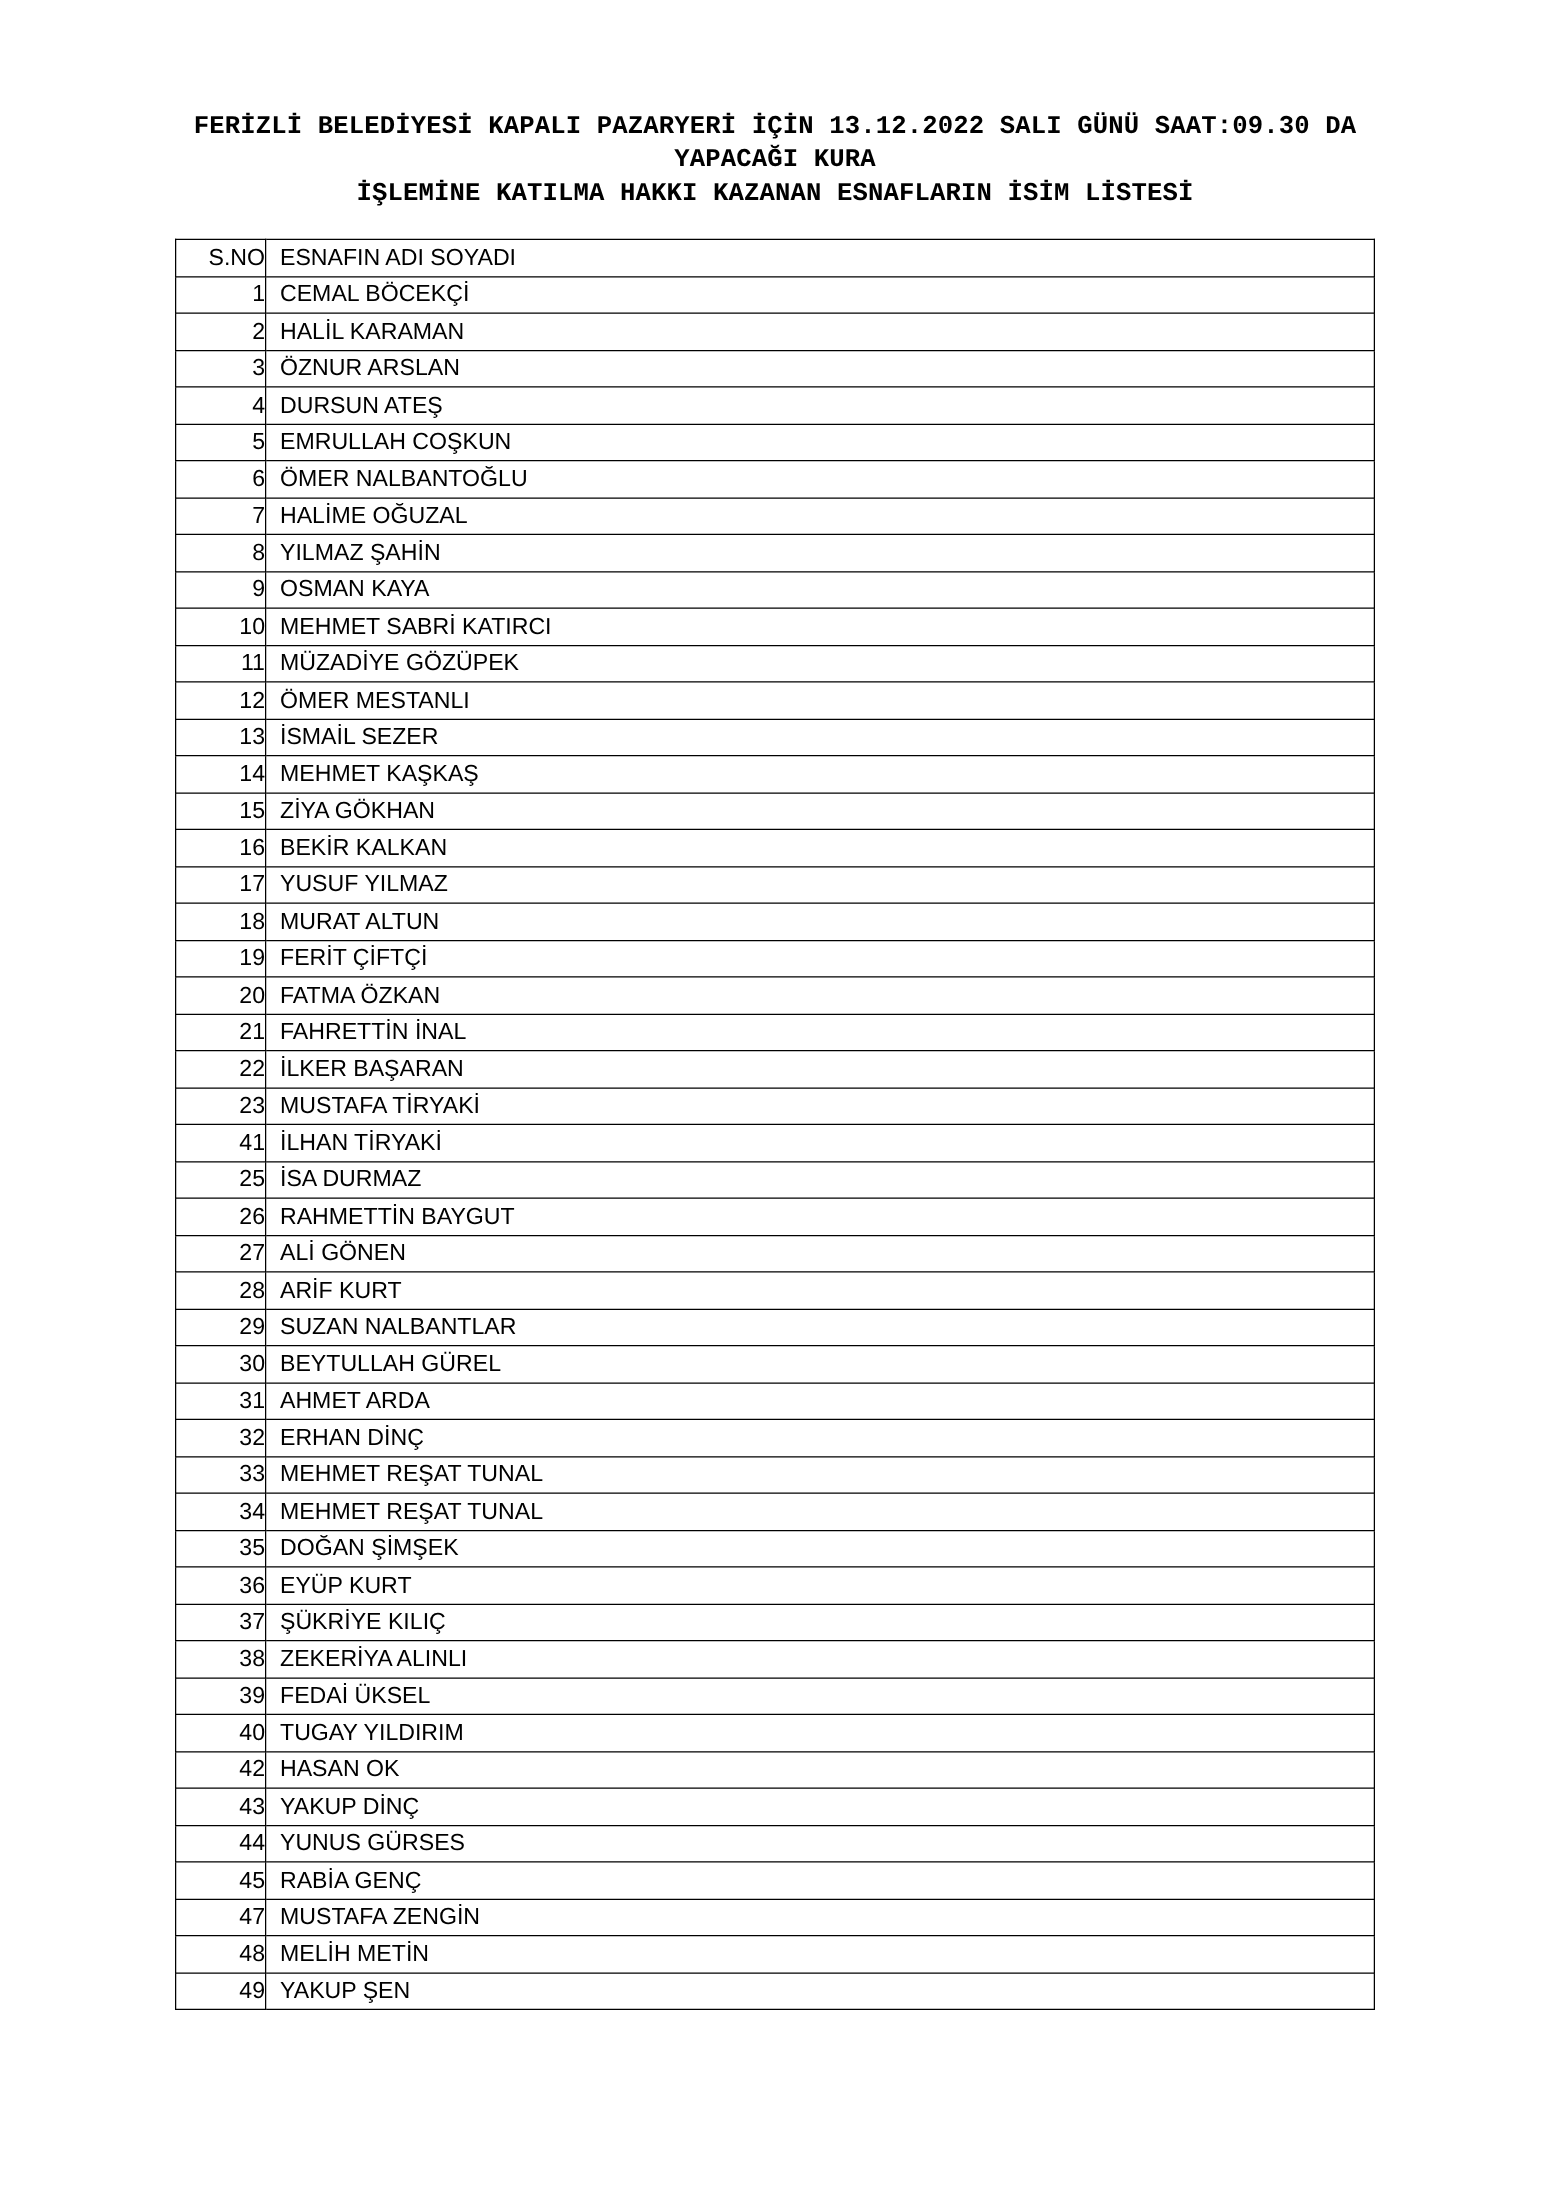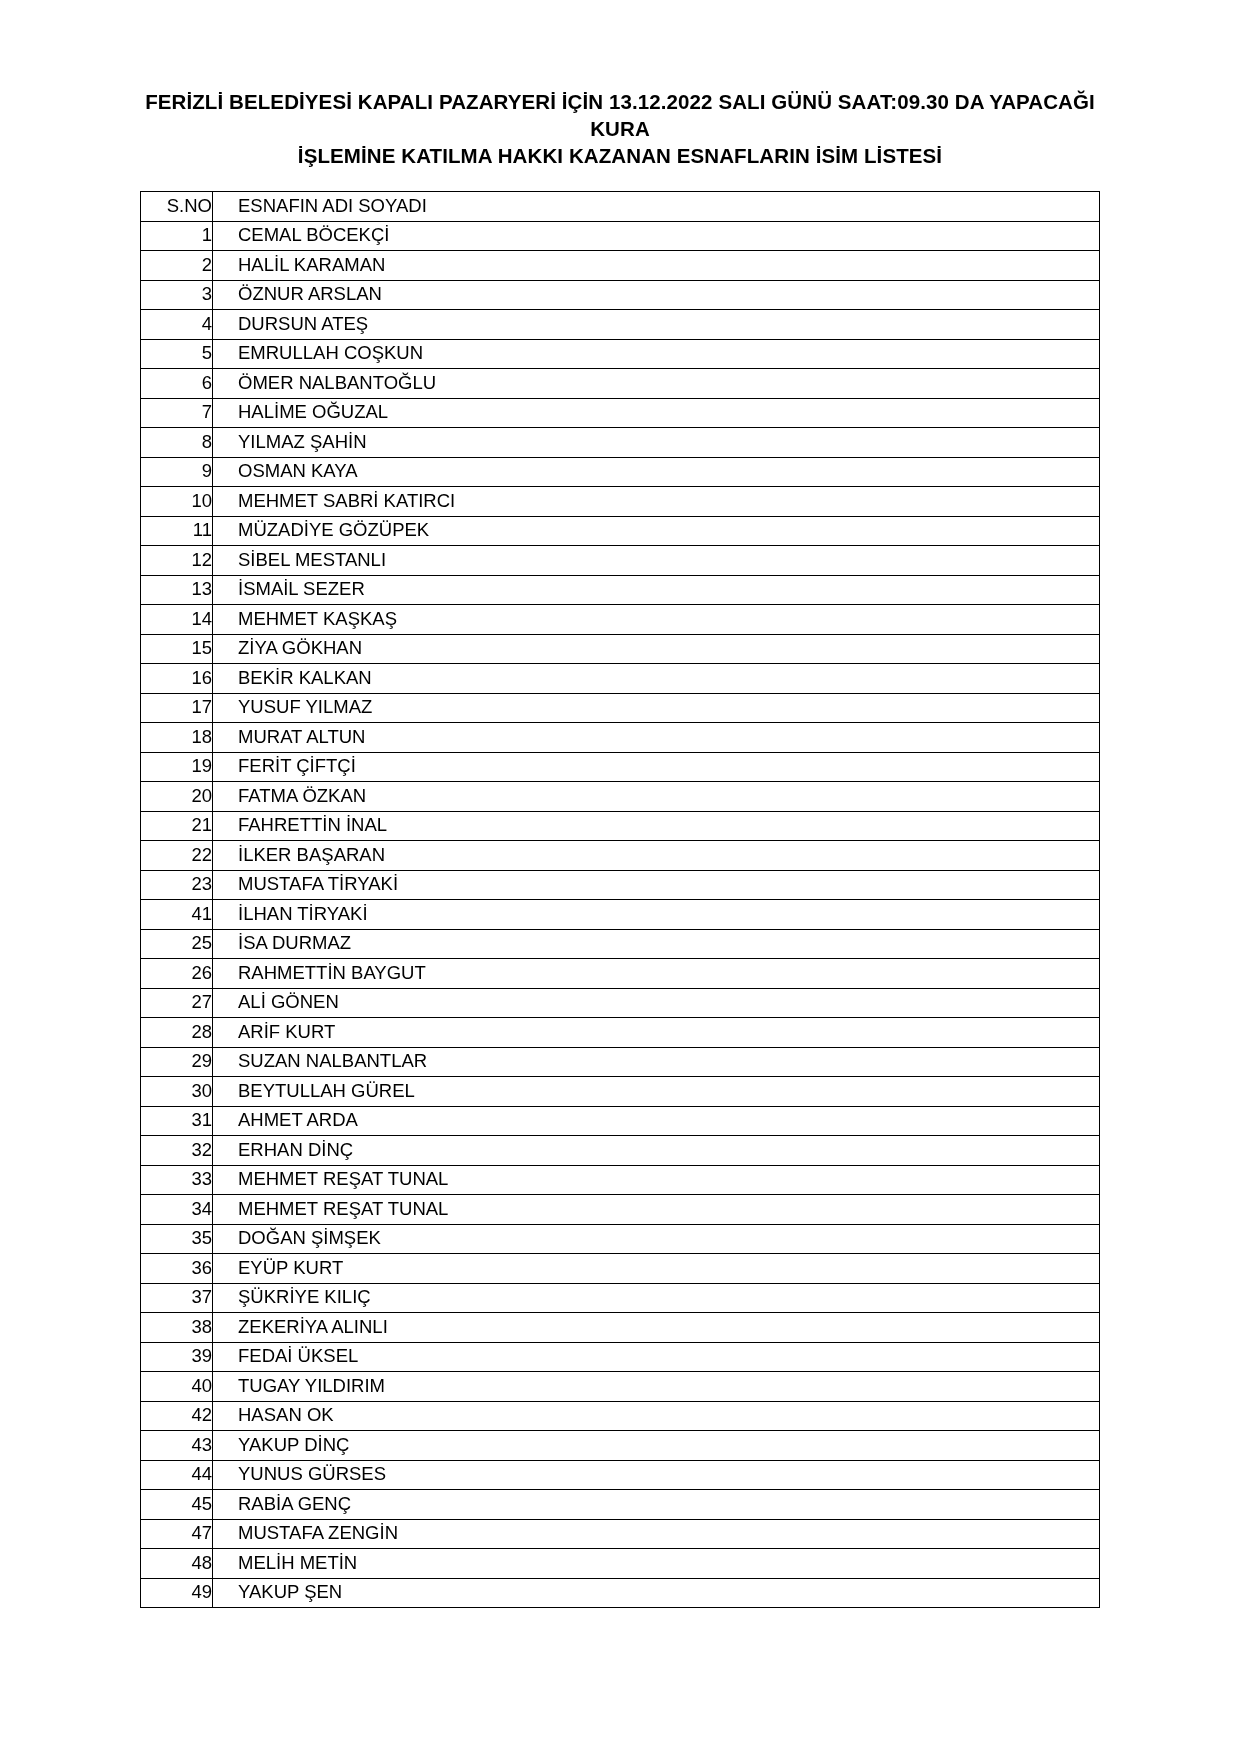--- a/index.html
+++ b/index.html
@@ -22,20 +22,21 @@
     position: relative;
   }
   .doc-title {
     text-align: center;
     font-weight: bold;
     font-size: 20.5px;
     line-height: 1.32;
     letter-spacing: 0.1px;
     margin: 0 0 22px 0;
     padding: 0 2px;
+    font-family: Liberation Mono, monospace;
   }
   .doc-title .line {
     display: block;
   }
   table.list-table {
     border-collapse: collapse;
     width: 100%;
     table-layout: fixed;
   }
   table.list-table td,
@@ -48,21 +49,21 @@
     text-align: left;
     vertical-align: middle;
     height: 17px;
   }
   table.list-table .col-no {
     width: 62px;
     padding-left: 9px;
     text-align: right;
   }
   table.list-table .col-name {
-    padding-left: 25px;
+    padding-left: 11px;
   }
   thead td {
     font-weight: normal;
   }
 </style>
 </head>
 <body>
 
 <div class="page">
 
@@ -118,21 +119,21 @@
         <tr>
           <td class="col-no">10</td>
           <td class="col-name">MEHMET SABRİ KATIRCI</td>
         </tr>
         <tr>
           <td class="col-no">11</td>
           <td class="col-name">MÜZADİYE GÖZÜPEK</td>
         </tr>
         <tr>
           <td class="col-no">12</td>
-          <td class="col-name">SİBEL MESTANLI</td>
+          <td class="col-name">ÖMER MESTANLI</td>
         </tr>
         <tr>
           <td class="col-no">13</td>
           <td class="col-name">İSMAİL SEZER</td>
         </tr>
         <tr>
           <td class="col-no">14</td>
           <td class="col-name">MEHMET KAŞKAŞ</td>
         </tr>
         <tr>

